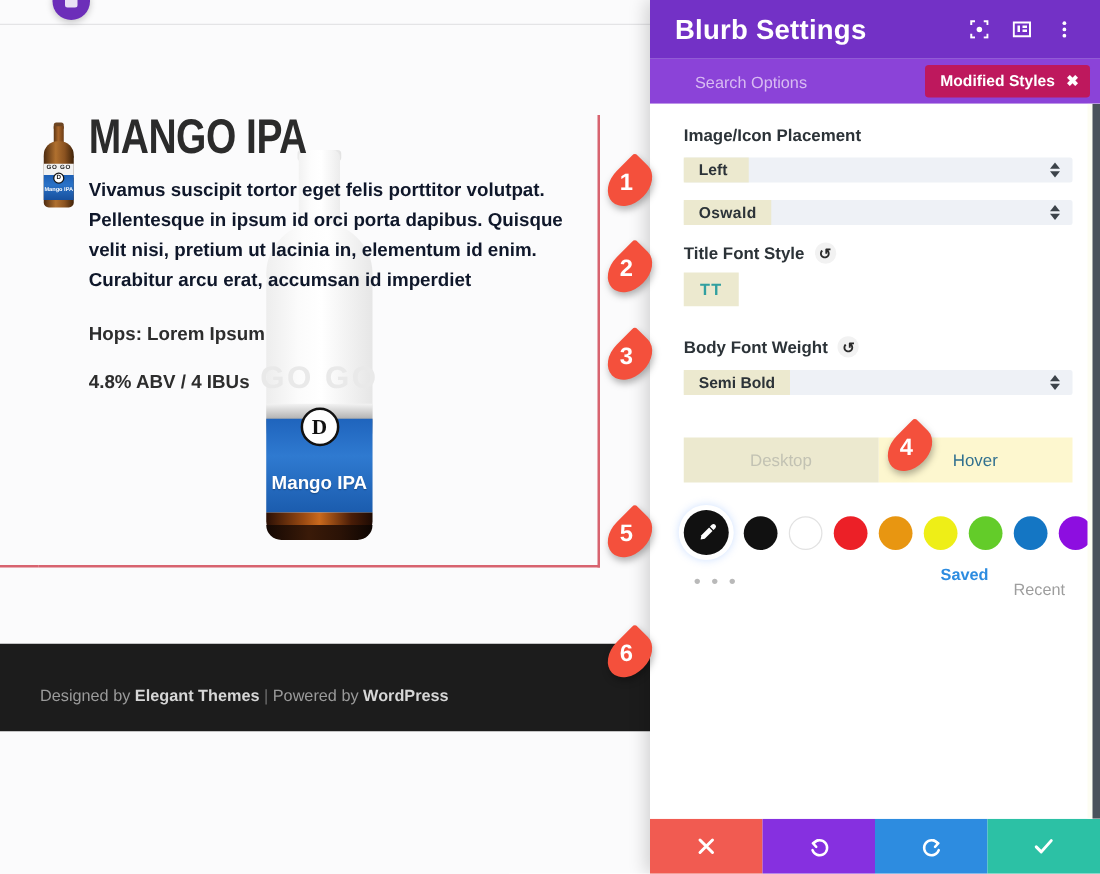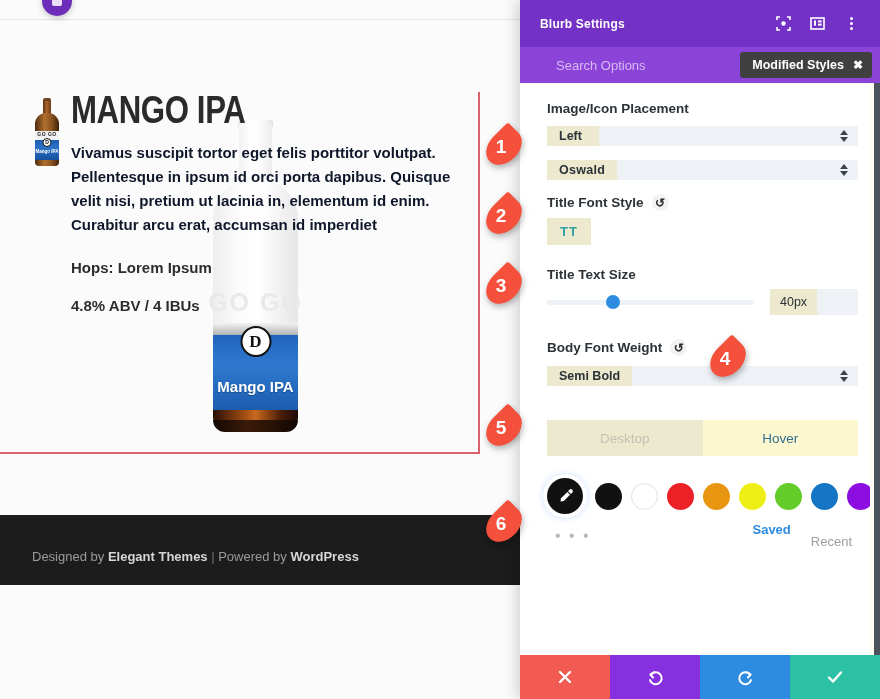--- a/index.html
+++ b/index.html
@@ -180,31 +180,31 @@
     position:absolute; right:0; top:0; width:360px; height:699px;
     background:#ffffff;
     box-shadow: -3px 0 14px rgba(0,0,0,.18);
     display:flex; flex-direction:column;
     z-index: 20;
   }
   .panel-header {
     height:47px; background:#7331c6;
     display:flex; align-items:center; padding:0 16px 0 20px; flex:none;
   }
-  .panel-title { color:#fff; font-size:12px; font-weight:bold; flex:1; letter-spacing:.2px;}
+  .panel-title { color:#fff; font-size:22px; font-weight:bold; flex:1; letter-spacing:.2px;}
   .hdr-ico { width:26px; height:26px; margin-left:8px; display:flex; align-items:center; justify-content:center; cursor:pointer; }
   .hdr-ico svg { display:block; }
 
   .panel-search {
     height:36px; background:#8b43d8; display:flex; align-items:center;
     padding:0 8px 0 36px; flex:none;
   }
   .search-ph { color:#d8bbf2; font-size:13px; flex:1; }
   .modified-badge {
-    background:#404040; color:#fff; font-size:12.5px; font-weight:bold;
+    background:#be185d; color:#fff; font-size:12.5px; font-weight:bold;
     padding:6px 9px 6px 12px; border-radius:3px;
     display:flex; align-items:center; gap:9px; cursor:pointer;
   }
   .modified-badge .x { font-size:12px; }
 
   .panel-body {
     flex:1; overflow:hidden; position:relative; background:#fff;
     padding: 18px 22px 0 27px;
   }
   .panel-scroll-track{
@@ -448,31 +448,20 @@
       <div class="field">
         <div class="field-label">
           <span>Title Font Style</span>
           <span class="reset-ico">↺</span>
         </div>
         <div class="fontstyle-btns">
           <div class="fs-btn">TT</div>
         </div>
       </div>
 
-      <div class="field" style="margin-top:22px;">
-        <div class="field-label">Title Text Size</div>
-        <div class="slider-row">
-          <div class="slider-track">
-            <div class="slider-knob" id="tts-knob" style="left: 32%;"></div>
-          </div>
-          <div class="num-input">
-            <div class="num-val">40px</div>
-          </div>
-        </div>
-      </div>
 
       <div class="field" style="margin-top:24px;">
         <div class="field-label">
           <span>Body Font Weight</span>
           <span class="reset-ico">↺</span>
         </div>
         <div class="select-row">
           <div class="select-value">Semi Bold</div>
           <div class="select-arrows">
               <i class="up"></i>

